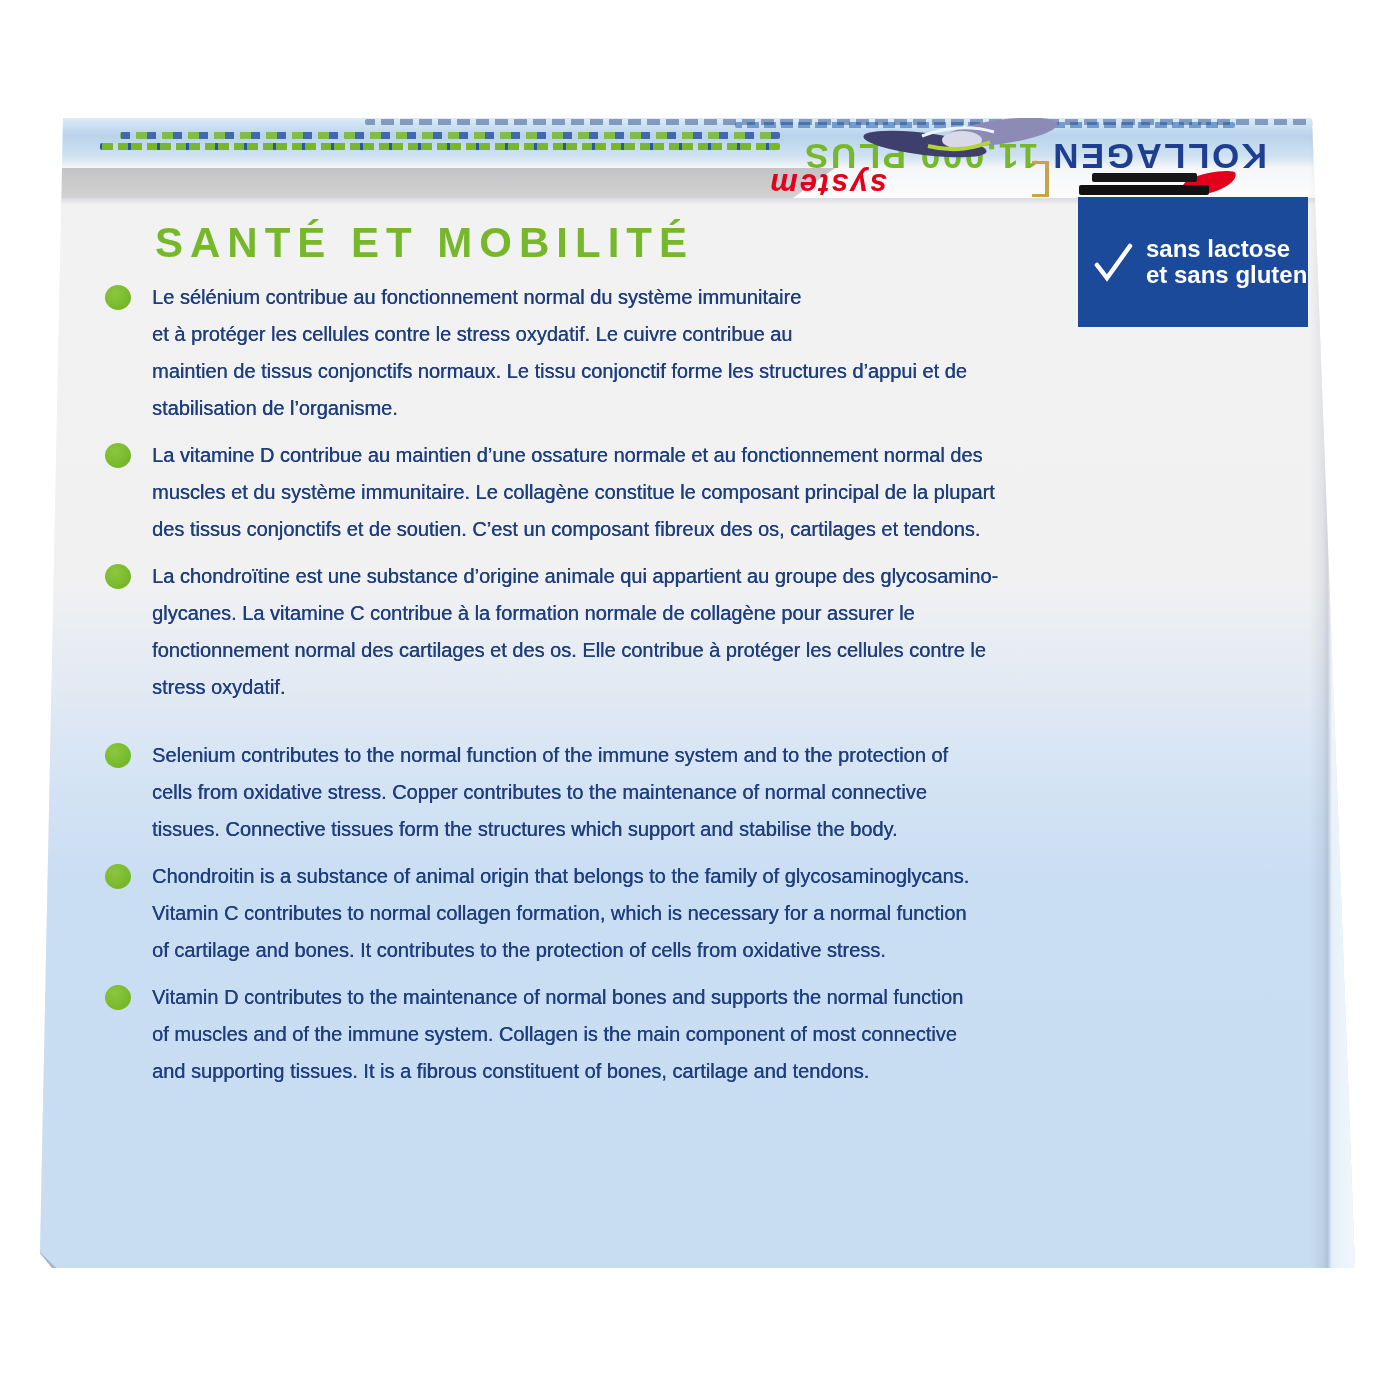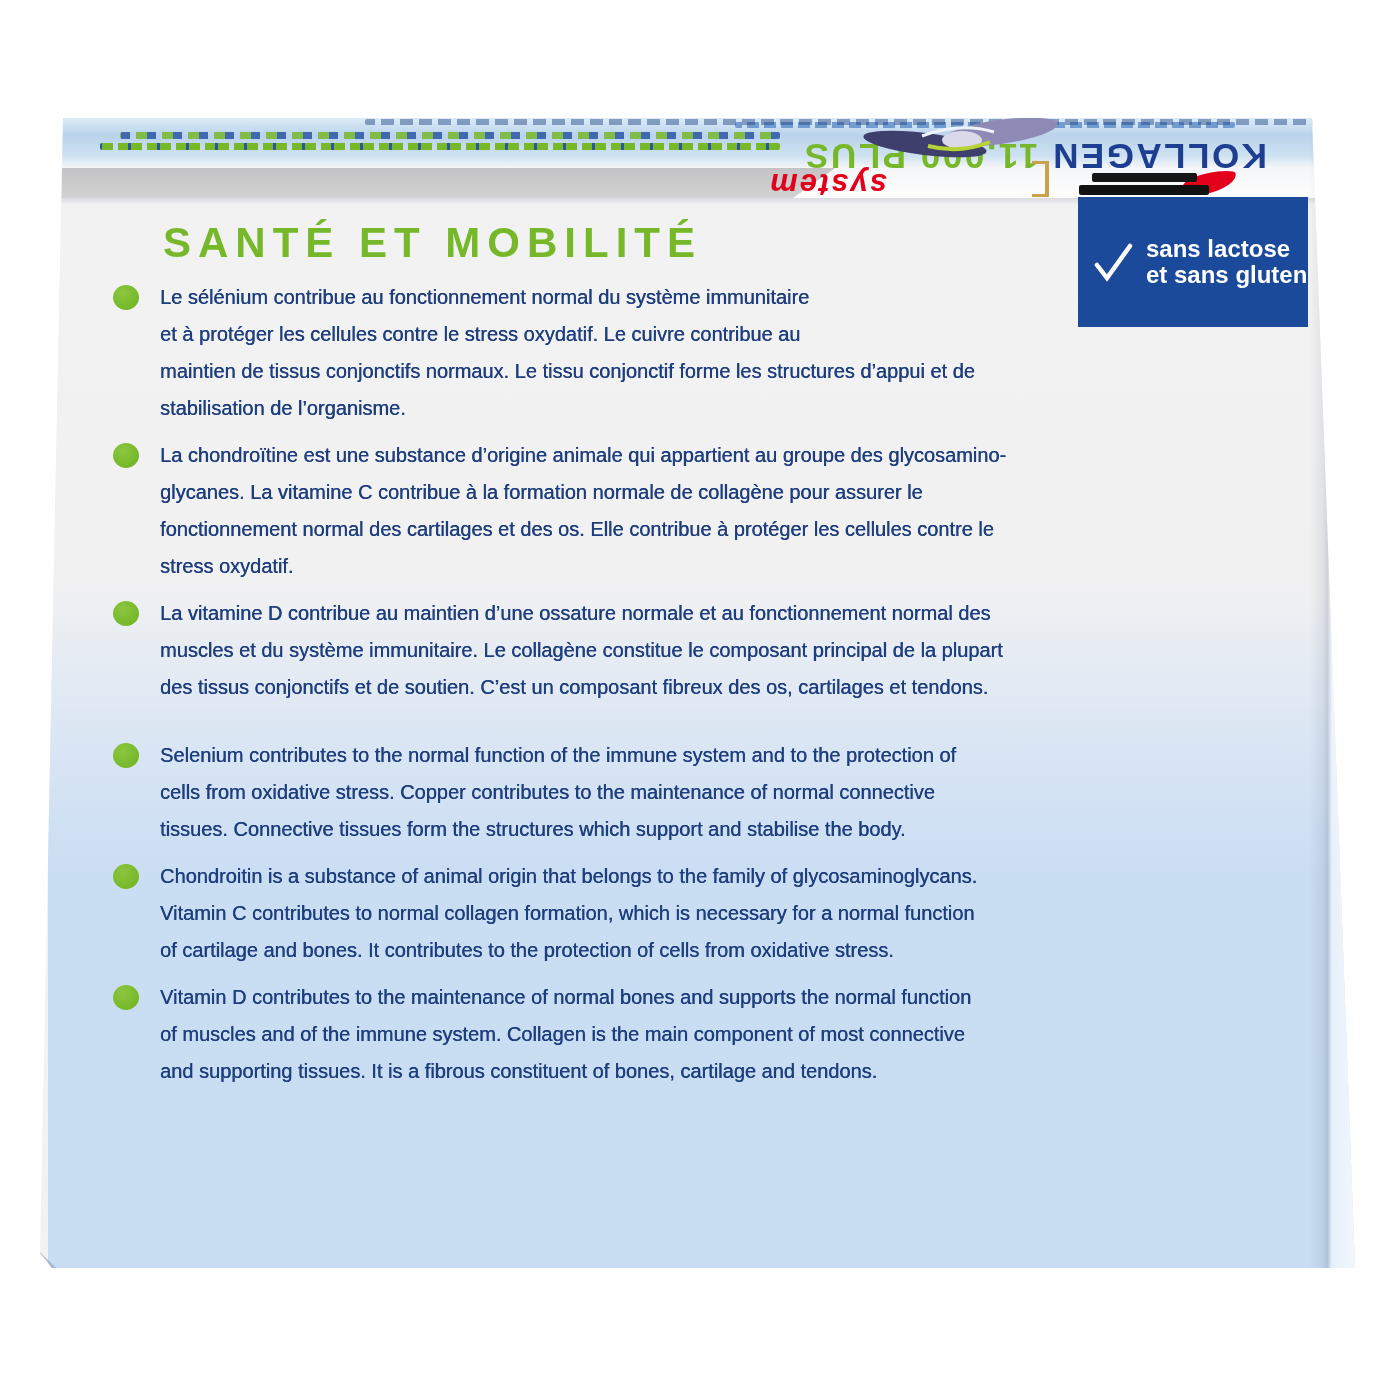--- a/index.html
+++ b/index.html
@@ -56,21 +56,21 @@
   .logo-bar2{position:absolute;top:14px;left:40px;width:105px;height:9px;background:#161616;border-radius:2px;}
   .logo-swoosh{position:absolute;top:3px;left:0px;width:55px;height:20px;background:#e2001a;
     border-radius:60% 40% 50% 50%/70% 55% 45% 30%;transform:rotate(-12deg);}
   .logo-bracket{position:absolute;top:-1px;left:188px;width:13px;height:30px;
     border-left:4px solid #c9a24b;border-top:3px solid #c9a24b;border-bottom:3px solid #c9a24b;}
   
   .flap-joint{position:absolute;top:36px;left:295px;width:200px;height:44px;}
 
   
   .panel{
-    position:absolute;left:8px;top:80px;width:100%;height:1070px;
+    position:absolute;left:0;top:80px;width:100%;height:1070px;
     background:linear-gradient(180deg,#f2f2f3 0%,#f1f1f2 36%,#d8e5f4 52%,#c9ddf3 64%,#c8ddf2 100%);
   }
   .fold-shadow{position:absolute;left:0;top:0;width:100%;height:7px;
     background:linear-gradient(180deg,rgba(90,100,125,.16),rgba(0,0,0,0));}
 
   
   .side-face{
     position:absolute;right:0;top:0;width:46px;height:100%;
     background:linear-gradient(90deg,rgba(0,0,0,0) 0%,rgba(80,90,115,.10) 30%,rgba(80,90,115,.20) 40%,rgba(255,255,255,.55) 50%,rgba(255,255,255,.75) 100%);
   }
@@ -147,27 +147,27 @@
     <div class="fold-shadow"></div>
 
     <h1 class="heading heading-fr">SANTÉ ET MOBILITÉ</h1>
 
     <div class="content">
       <ul class="blist blist-fr">
         <li>Le sélénium contribue au fonctionnement normal du système immunitaire
 et à protéger les cellules contre le stress oxydatif. Le cuivre contribue au
 maintien de tissus conjonctifs normaux. Le tissu conjonctif forme les structures d’appui et de
 stabilisation de l’organisme.</li>
+        <li>La vitamine D contribue au maintien d’une ossature normale et au fonctionnement normal des
+muscles et du système immunitaire. Le collagène constitue le composant principal de la plupart
+des tissus conjonctifs et de soutien. C’est un composant fibreux des os, cartilages et tendons.</li>
         <li>La chondroïtine est une substance d’origine animale qui appartient au groupe des glycosamino-
 glycanes. La vitamine C contribue à la formation normale de collagène pour assurer le
 fonctionnement normal des cartilages et des os. Elle contribue à protéger les cellules contre le
 stress oxydatif.</li>
-        <li>La vitamine D contribue au maintien d’une ossature normale et au fonctionnement normal des
-muscles et du système immunitaire. Le collagène constitue le composant principal de la plupart
-des tissus conjonctifs et de soutien. C’est un composant fibreux des os, cartilages et tendons.</li>
       </ul>
 
 
       <ul class="blist blist-en">
         <li>Selenium contributes to the normal function of the immune system and to the protection of
 cells from oxidative stress. Copper contributes to the maintenance of normal connective
 tissues. Connective tissues form the structures which support and stabilise the body.</li>
         <li>Chondroitin is a substance of animal origin that belongs to the family of glycosaminoglycans.
 Vitamin C contributes to normal collagen formation, which is necessary for a normal function
 of cartilage and bones. It contributes to the protection of cells from oxidative stress.</li>

